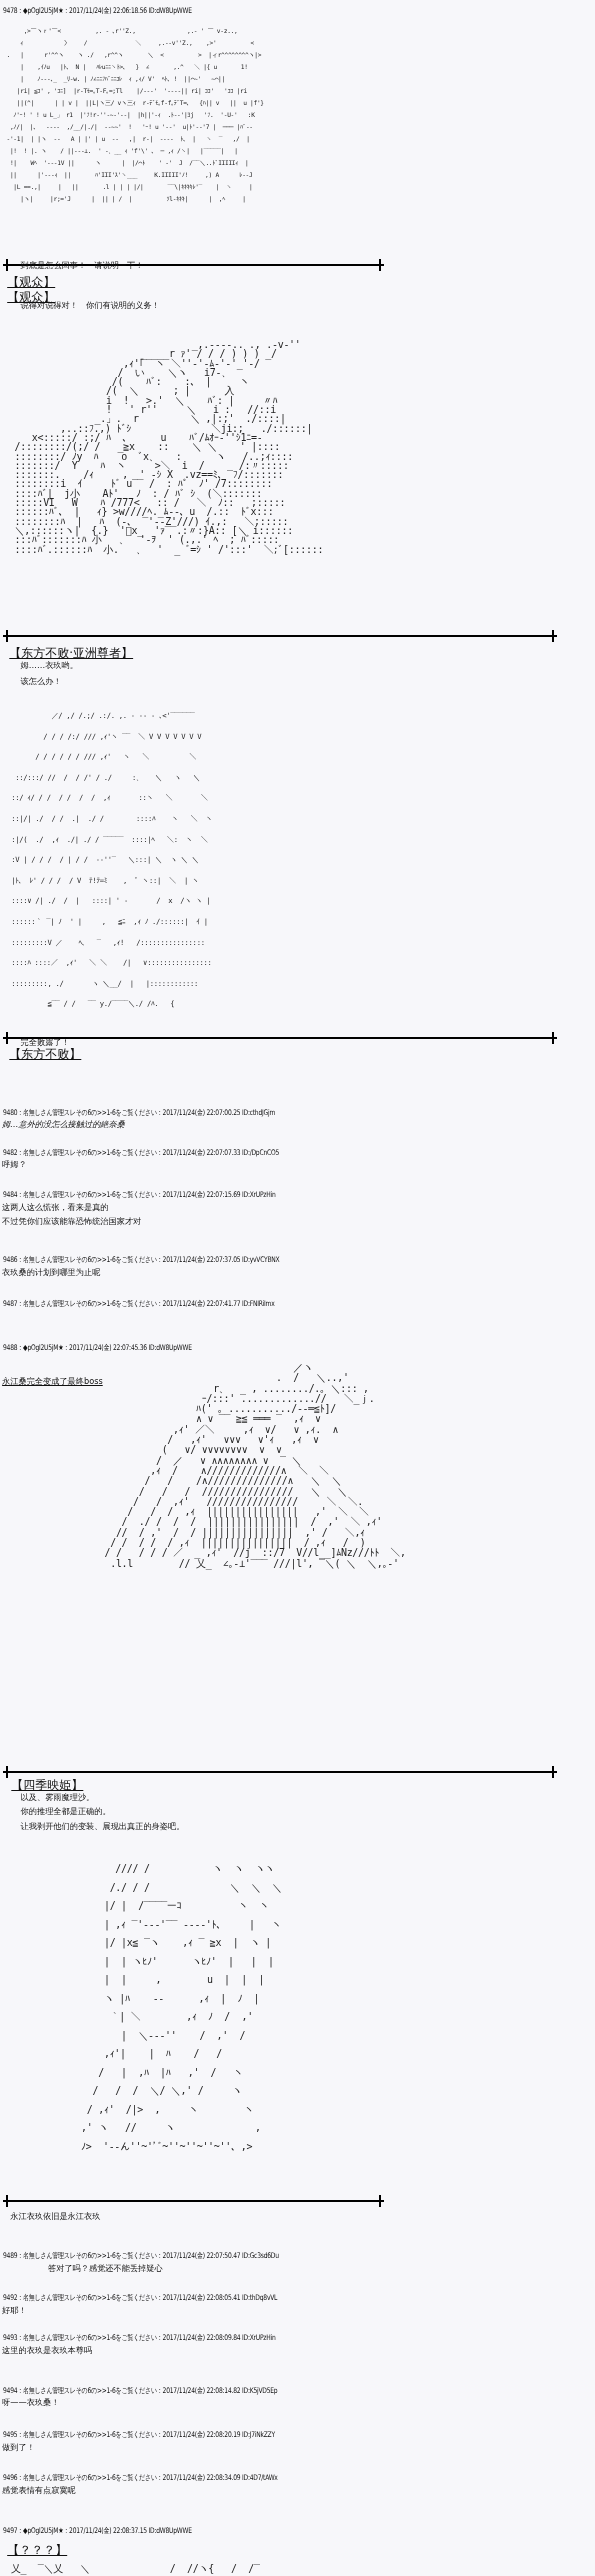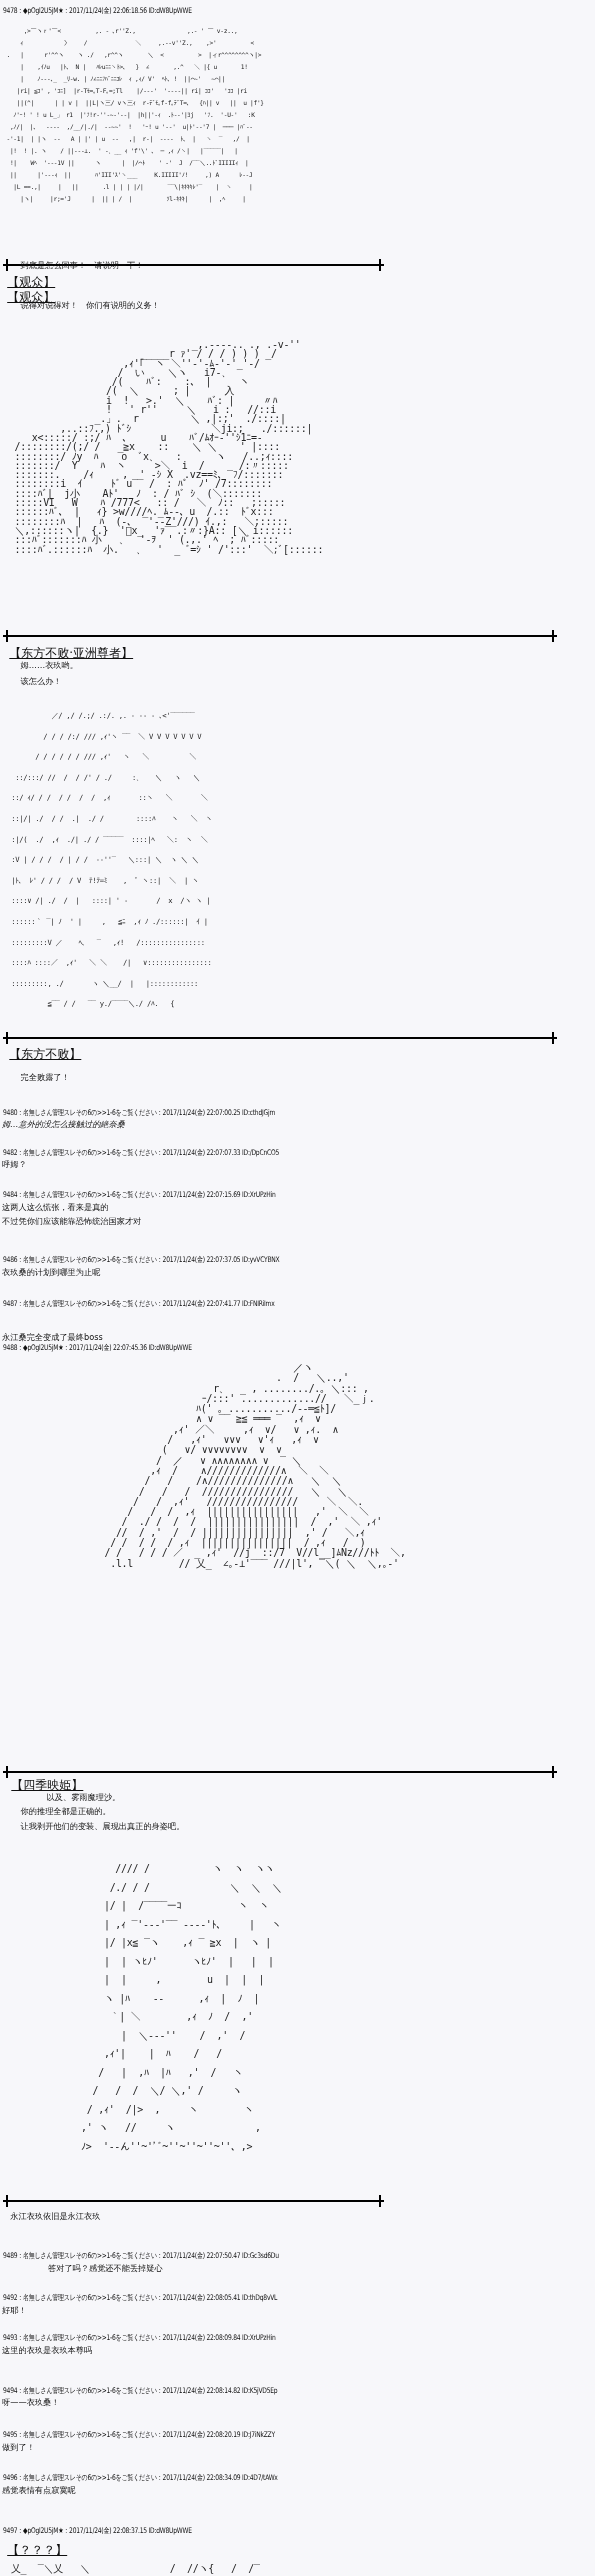--- a/index.html
+++ b/index.html
@@ -118,37 +118,37 @@
   |ﾄ、 ﾚ' / / /  / V  ﾃ!ﾃ=ﾐ    ,  ﾟ ヽ::|  ＼  | ヽ
   ::::∨ /| ./  /  |   ::::| ' -       /  x  /ヽ ヽ |
   ::::::｀ ‾| ﾉ  ' |     ,   ≦ﾆ  ,ｨ ﾉ ./::::::|  ｲ |
   :::::::::V ／    ﾍ、  ‾   ,ｨ!   /::::::::::::::::
   ::::ﾊ ::::／  ,ｨ'   ＼ ＼    /|   ∨::::::::::::::::
   :::::::::, ./       ヽ ＼__/  |   |::::::::::::
            ≦‾‾ / /   ‾‾ y./‾‾‾‾＼./ /ﾊ.   {</div>
 <div class="sep" style="left:3.1px; top:1037px; width:554px;"></div>
 
 <div class="abs speaker" style="left:9.3px; top:1046px;">【东方不败】</div>
-<div class="abs body-line" style="left:20.6px; top:1072px;text-align:right;">完全败露了！</div>
+<div class="abs body-line" style="left:20.6px; top:1037px;text-align:right;">完全败露了！</div>
 
 <div class="abs post-header" style="left:3.1px; top:1108px;">9480：名無しさん管理スレその6の&gt;&gt;1-6をご覧ください：2017/11/24(金) 22:07:00.25 ID:cthdJGjm</div>
 <div class="abs body-line" style="left:2.1px; top:1119px;font-style:italic;">姆…意外的没怎么接触过的絶奈桑</div>
 
 <div class="abs post-header" style="left:3.1px; top:1148px;">9482：名無しさん管理スレその6の&gt;&gt;1-6をご覧ください：2017/11/24(金) 22:07:07.33 ID:/DpCnCO5</div>
 <div class="abs body-line" style="left:2.1px; top:1159px;">呼姆？</div>
 
 <div class="abs post-header" style="left:3.1px; top:1190px;">9484：名無しさん管理スレその6の&gt;&gt;1-6をご覧ください：2017/11/24(金) 22:07:15.69 ID:XrUPzHin</div>
 <div class="abs body-line" style="left:2.1px; top:1202px;">这两人这么慌张，看来是真的</div>
 <div class="abs body-line" style="left:2.1px; top:1216px;">不过凭你们应该能靠恐怖统治国家才对</div>
 
 <div class="abs post-header" style="left:3.1px; top:1255px;">9486：名無しさん管理スレその6の&gt;&gt;1-6をご覧ください：2017/11/24(金) 22:07:37.05 ID:yvVCYBNX</div>
 <div class="abs body-line" style="left:2.1px; top:1267px;">衣玖桑的计划到哪里为止呢</div>
 
 <div class="abs post-header" style="left:3.1px; top:1299px;">9487：名無しさん管理スレその6の&gt;&gt;1-6をご覧ください：2017/11/24(金) 22:07:41.77 ID:FNIRiImx</div>
-<div class="abs body-line" style="left:2.1px; top:1332px;">永江桑完全变成了最终boss</div>
+<div class="abs body-line" style="left:2.1px; top:1376px;text-decoration:underline;">永江桑完全变成了最终boss</div>
 
 <div class="abs post-header" style="left:3.1px; top:1343px;">9488：◆pOgl2U5jM★：2017/11/24(金) 22:07:45.36 ID:dW8UpWWE</div>
 
 <div class="abs aa" style="left:93px; top:1363px; line-height:10.3px;">                                   ／ヽ
                                 .  /   ＼..,'
                      r、  _ , ......../.｡ ＼::: ,
                    ｰ/:::' .............//   ＼_ｊ.
                   ﾊ(' ｡ .........../-‐═≦ﾄ]/
                   ∧ ∨ ‾‾ ≧≦ ═══ ‾  ,ｨ  ∨
               ,ｨ' ／＼     ,ｨ  ∨/   ∨ ,ｨ.  ∧
@@ -161,21 +161,21 @@
        /   /  ,ｨ'   ////////////////     ＼  ＼.
       /   /  /  ,ｨ  ||||||||||||||||   ,'  ＼  ＼
      /  ./ /  /  /  ||||||||||||||||  /  ,'  ＼ ,ｨ'
     //  / ,'  /  / ||||||||||||||||  ,' /   ＼,ｨ
    / /  / /  / ,ｨ  ||||||||||||||||  / ,ｨ   /  )
   / /   / / / ／  _ ,ｨ'  //j  ::/7  V//l__]ﾑNz///ﾄﾄ  ＼,
    .l.l        // 乂_  ∠｡-⊥'‾‾‾ ///|l', ‾＼( ＼  ＼,｡-'</div>
 <div class="sep" style="left:3.1px; top:1771px; width:554px;"></div>
 
 <div class="abs speaker" style="left:11.3px; top:1777px;">【四季映姫】</div>
-<div class="abs body-line" style="left:20.6px; top:1792px;margin-left:26px;">以及、雾雨魔理沙。</div>
+<div class="abs body-line" style="left:20.6px; top:1792px;">以及、雾雨魔理沙。</div>
 <div class="abs body-line" style="left:20.6px; top:1806px;text-align:center;">你的推理全都是正确的。</div>
 <div class="abs body-line" style="left:20.6px; top:1821px;">让我剥开他们的变装、展现出真正的身姿吧。</div>
 
 <div class="abs aa" style="left:41px; top:1860px; line-height:18.5px;">             //// /           ヽ  ヽ  ヽヽ
             /./ / /              ＼  ＼  ＼
            |/ |  /‾‾‾‾ーｺ          ヽ  ヽ
            | ,ｨ ‾'‐-‐'‾‾ -‐‐‐'ﾄ、    |   ヽ
            |/ |x≦ ‾ヽ    ,ｨ ‾ ≧x  |  ヽ |
            |  | ヽﾋﾉ'      ヽﾋﾉ'  |   |  |
            |  |     ,        u  |  |  |

